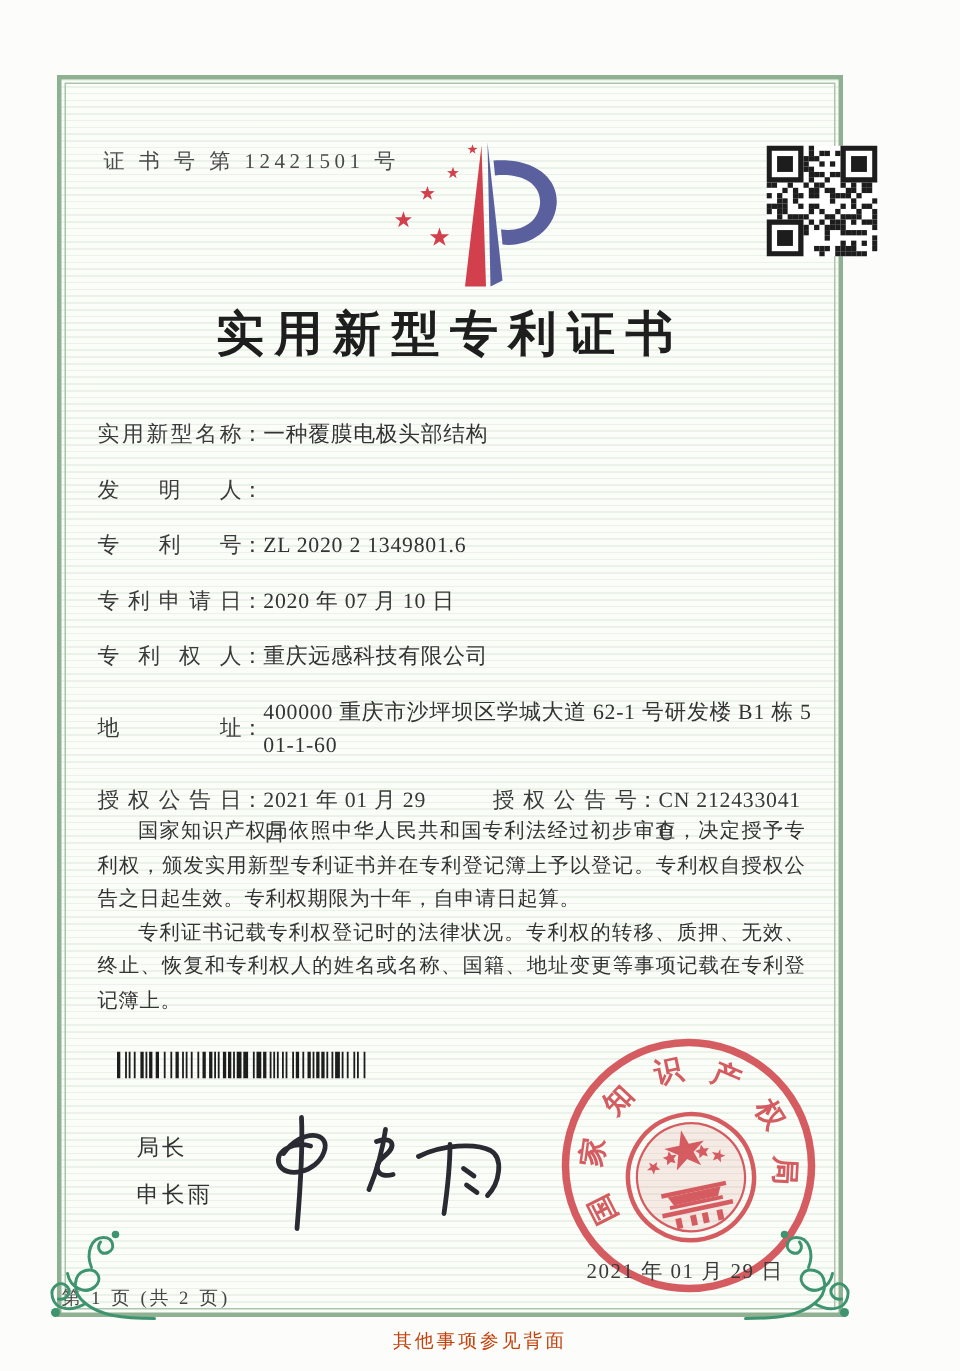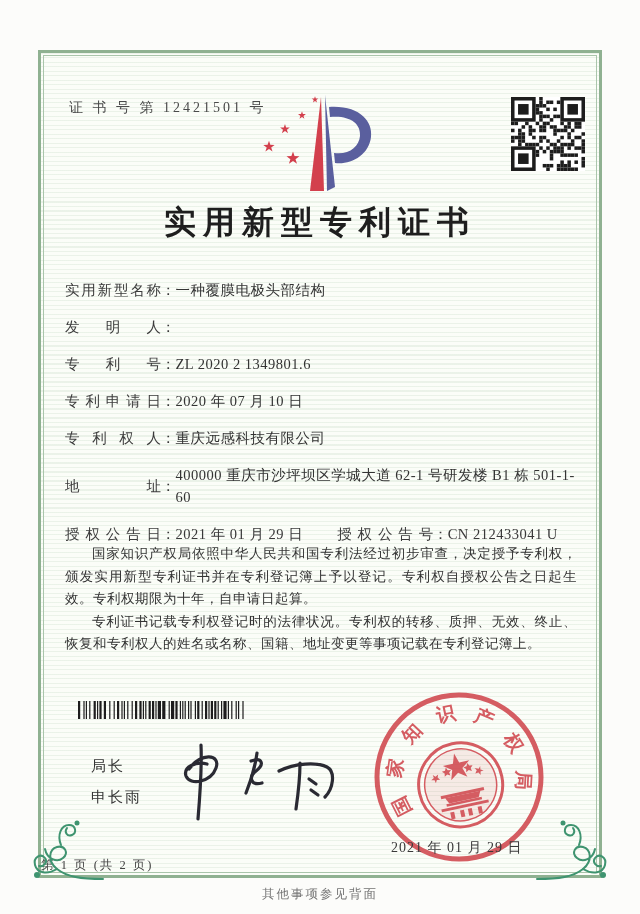--- a/index.html
+++ b/index.html
@@ -7,21 +7,21 @@
   body {
     font-family:"Liberation Serif","DejaVu Serif",serif;
     background:#fcfcfa;
     position:relative;
     overflow:hidden;
     color:#333;
   }
   .page { position:absolute; inset:0; background:#fcfcfa; }
   
   .frame {
-    position:absolute; left:38px; top:50px; width:564px; height:828px;
+    position:absolute; left:38px; top:50px; width:524px; height:828px;
     border:3px solid var(--frame_green);
     background:
       repeating-linear-gradient(180deg,
         rgba(150,186,152,.16) 0px, rgba(150,186,152,.16) 1px,
         transparent 1px, transparent 4.5px),
       #fbfdf8;
   }
   .frame::before {
     content:""; position:absolute; inset:2px;
     border:1px solid var(--frame_green_light); pointer-events:none;
@@ -62,21 +62,21 @@
   }
   .page-footer {
     position:absolute; left:0; right:0; top:804px; text-align:left;
     font-size:12.5px; color:#444; letter-spacing:2px;
   }
   .flourish { position:absolute; width:78px; height:70px; z-index:2; }
   .flourish.bl { left:-14px; bottom:-10px; }
   .flourish.br { right:-14px; bottom:-10px; transform:scaleX(-1); }
   .back-note {
     position:absolute; left:0; right:0; top:886px; text-align:center;
-    font-size:12.5px; color:#737373; letter-spacing:2px;
+    font-size:12.5px; color:#c2410c; letter-spacing:2px;
   }
 </style>
 </head>
 <body>
 
 <div class="page">
   <div class="frame">
 
     <div class="cert-no">证 书 号 第 12421501 号</div>
 

